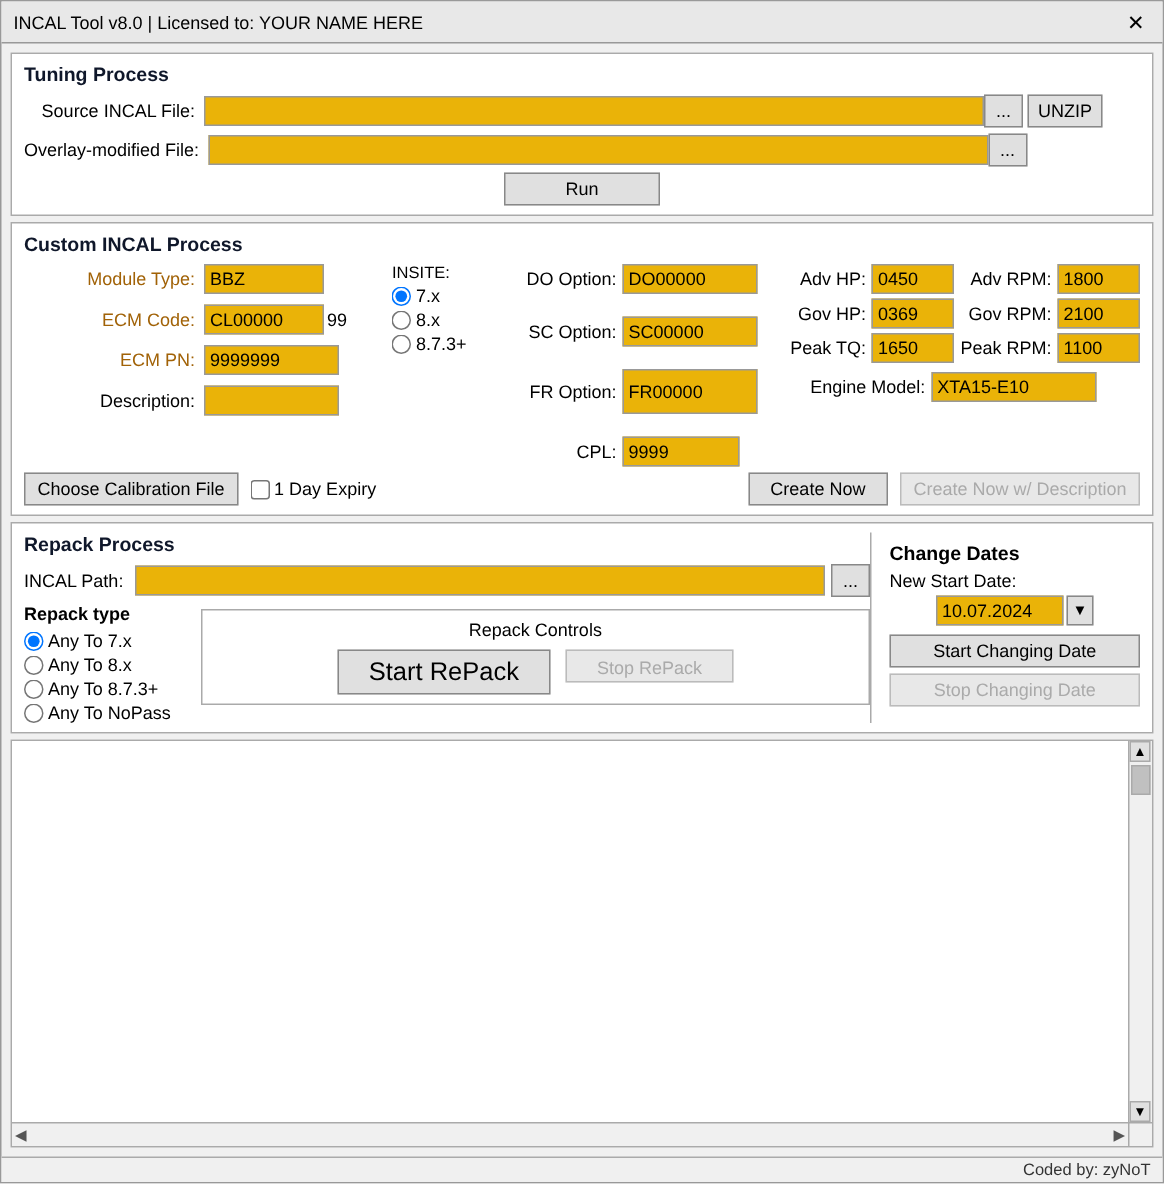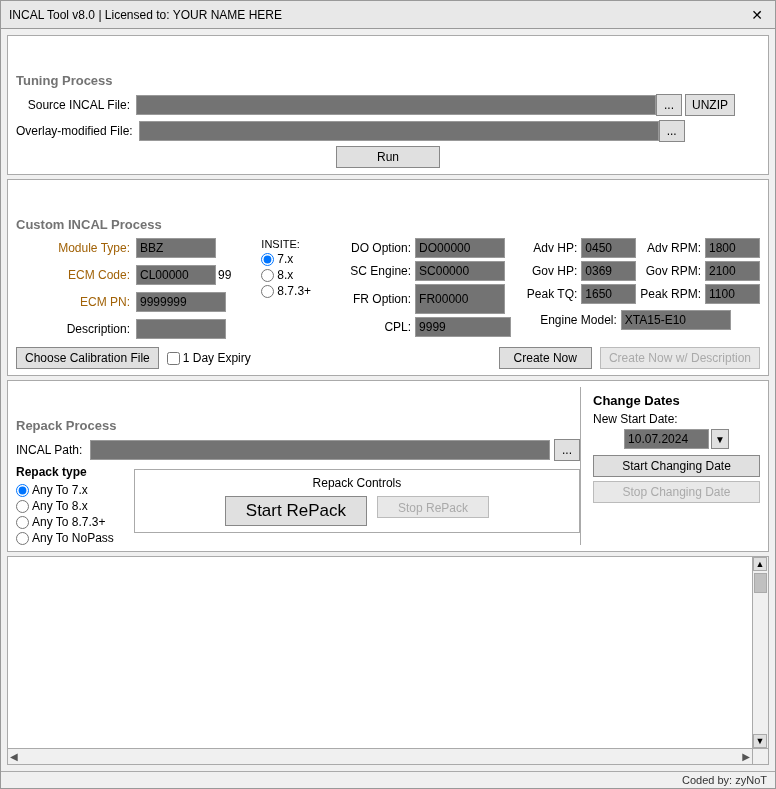--- a/index.html
+++ b/index.html
@@ -50,23 +50,22 @@
     }
     .section {
       background: white;
       border: 1px solid #aaa;
       padding: 6px 8px;
       position: relative;
     }
     .section-title {
       font-size: 13px;
       font-weight: bold;
-      color: #737373;
+      color: #0f172a;
       margin-bottom: 6px;
-      margin-top: 31px;
     }
     .form-row {
       display: flex;
       align-items: center;
       margin-bottom: 4px;
     }
     .form-label {
       color: #000;
       min-width: 120px;
       text-align: right;
@@ -78,21 +77,21 @@
       min-width: 120px;
       text-align: right;
       padding-right: 6px;
       font-size: 12px;
     }
     input[type="text"] {
       border: 1px solid #999;
       padding: 1px 3px;
       font-size: 12px;
       height: 20px;
-      background: #737373;
+      background: #eab308;
     }
     .input-wide {
       width: 520px;
     }
     .input-medium {
       width: 80px;
     }
     .btn {
       background: #e0e0e0;
       border: 1px solid #888;
@@ -166,21 +165,21 @@
     }
     .radio-item {
       display: flex;
       align-items: center;
       gap: 3px;
       font-size: 12px;
     }
     .options-col {
       display: flex;
       flex-direction: column;
-      gap: 3px;
+      gap: 15px;
       margin-left: 20px;
     }
     .option-row {
       display: flex;
       align-items: center;
       gap: 4px;
     }
     .option-label {
       min-width: 70px;
       text-align: right;
@@ -455,30 +454,30 @@
             </label>
           </div>
         </div>
 
         <div class="options-col">
           <div class="option-row">
             <span class="option-label">DO Option:</span>
             <input type="text" value="DO00000" style="width: 90px; border: 1px solid rgb(153, 153, 153); padding: 1px 3px; font-size: 12px; height: 20px;">
           </div>
           <div class="option-row">
-            <span class="option-label">SC Engine:</span>
+            <span class="option-label">SC Option:</span>
             <input type="text" value="SC00000" style="width: 90px; border: 1px solid rgb(153, 153, 153); padding: 1px 3px; font-size: 12px; height: 20px;">
           </div>
           <div class="option-row">
             <span class="option-label">FR Option:</span>
             <input type="text" value="FR00000" style="width: 90px; border: 1px solid rgb(153, 153, 153); padding: 1px 3px; font-size: 12px; height: 30px;">
           </div>
           <div class="option-row">
             <span class="option-label">CPL:</span>
-            <input type="text" value="9999" style="width: 96px; border: 1px solid rgb(153, 153, 153); padding: 1px 3px; font-size: 12px; height: 20px;">
+            <input type="text" value="9999" style="width: 78px; border: 1px solid rgb(153, 153, 153); padding: 1px 3px; font-size: 12px; height: 20px;">
           </div>
         </div>
 
         <div class="far-right-col" style="margin-left:auto;">
           <div style="display:grid;grid-template-columns:auto auto auto auto;gap:3px 4px;align-items:center;">
             <span class="adv-label">Adv HP:</span>
             <input type="text" class="adv-input" value="0450" style="">
             <span class="adv-label">Adv RPM:</span>
             <input type="text" class="adv-input" value="1800" style="">
 

